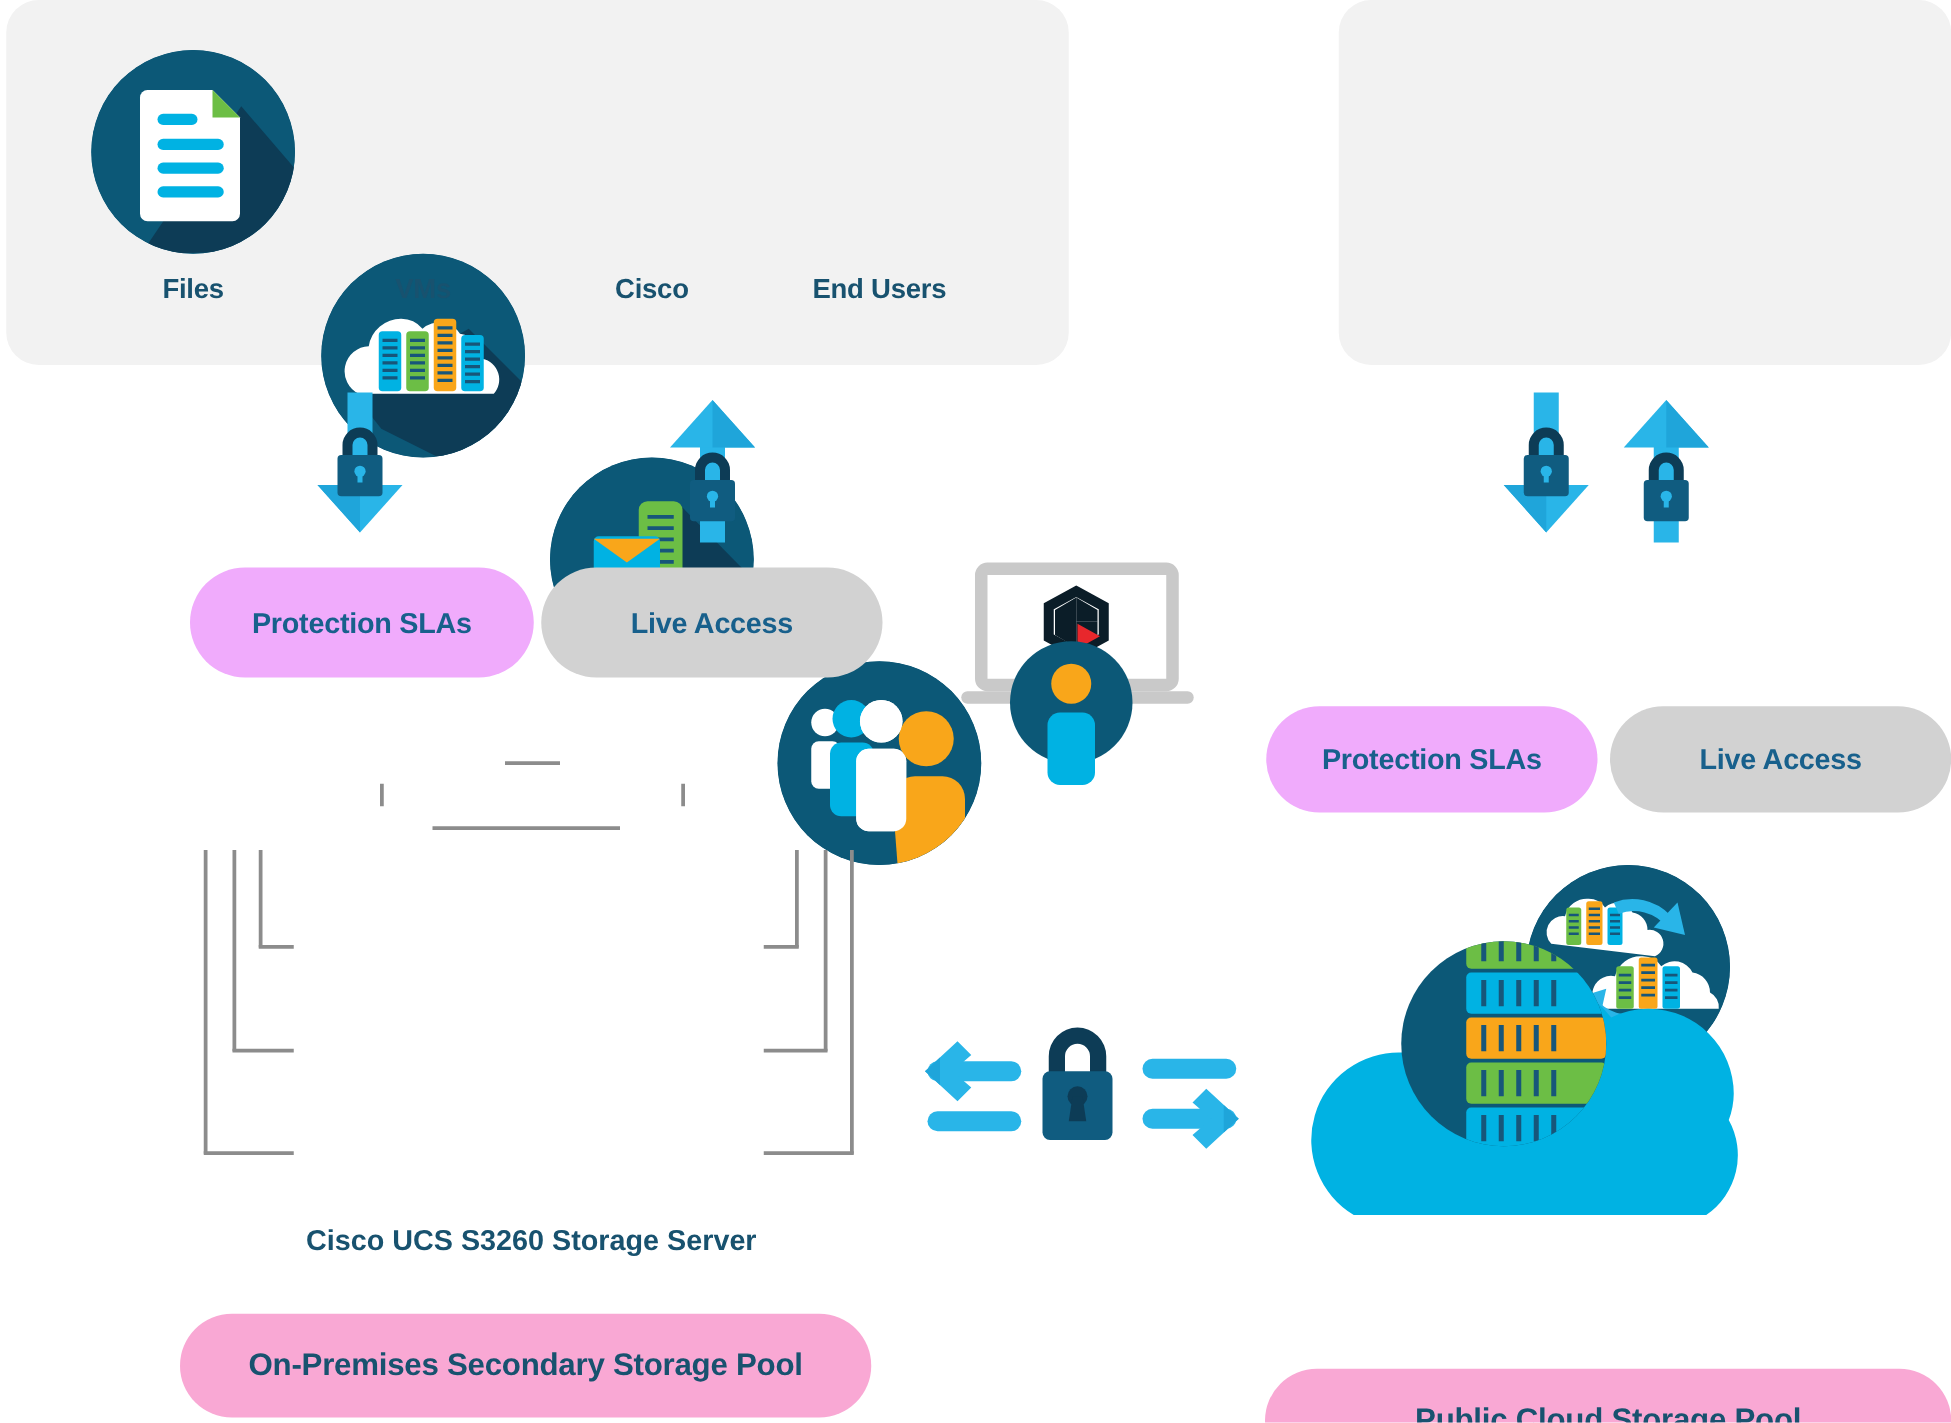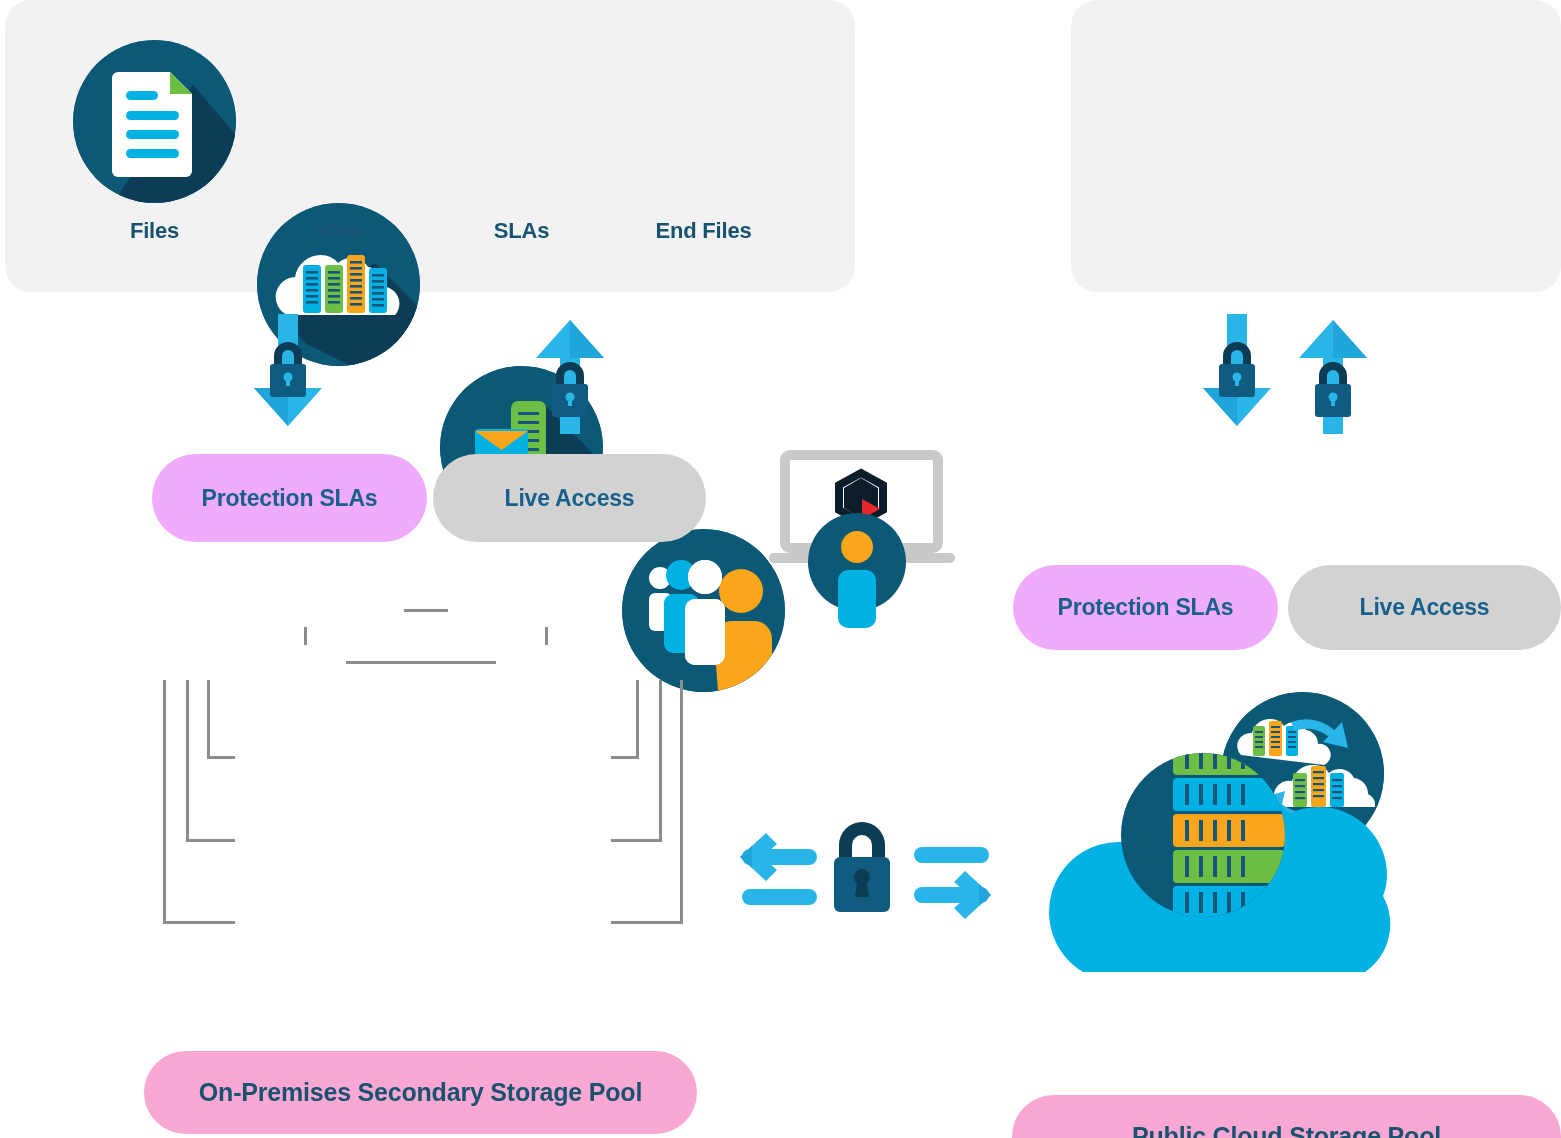--- a/index.html
+++ b/index.html
@@ -105,38 +105,38 @@
           <rect x="78" y="55" width="21" height="3"></rect>
         <rect x="78" y="64" width="21" height="3"></rect>
           <rect x="78" y="73" width="21" height="3"></rect>
         <rect x="78" y="82" width="21" height="3"></rect>
           <rect x="78" y="91" width="21" height="3"></rect>
       </g>
       <rect x="35" y="63" width="53" height="37" rx="4" fill="#00b2e3"></rect>
       <path d="M35 65 h53 L61.5 84 Z" fill="#f9a61a"></path>
     </svg>
   </div>
-  <div class="abs cat-label" style="left:440px;top:218px;width:163px;">SLAs</div>
+  <div class="abs cat-label" style="left:440px;top:218px;width:163px;">Cisco</div>
 
   <div class="abs badge" style="left:622px;top:40px;width:163px;height:163px;">
     <svg width="163" height="163" viewBox="0 0 163 163">
       <circle cx="81.5" cy="81.5" r="81.5" fill="#0c5877"></circle>
       <circle cx="38" cy="49" r="11" fill="#ffffff"></circle>
       <rect x="27" y="64" width="23" height="38" rx="6" fill="#ffffff"></rect>
       <circle cx="59" cy="46" r="15" fill="#00b2e3"></circle>
       <rect x="42" y="65" width="35" height="59" rx="9" fill="#00b2e3"></rect>
       <circle cx="83" cy="48" r="17" fill="#ffffff"></circle>
       <rect x="63" y="70" width="40" height="66" rx="10" fill="#ffffff"></rect>
       <circle cx="119" cy="62" r="22" fill="#f9a61a"></circle>
       <path d="M92 110 a18 18 0 0 1 18 -18 h22 a18 18 0 0 1 18 18 v16 A81.5 81.5 0 0 1 96 162 Z" fill="#f9a61a"></path>
       <rect x="63" y="70" width="40" height="66" rx="10" fill="#ffffff"></rect>
       <circle cx="83" cy="48" r="17" fill="#ffffff"></circle>
     </svg>
   </div>
-  <div class="abs cat-label" style="left:622px;top:218px;width:163px;">End Files</div>
+  <div class="abs cat-label" style="left:622px;top:218px;width:163px;">End Users</div>
 
   <div class="abs panel" style="left:1071px;top:0px;width:490px;height:292px;"></div>
 
   <div class="abs badge" style="left:1221px;top:40px;width:163px;height:163px;">
     <svg width="163" height="163" viewBox="0 0 163 163">
       <circle cx="81.5" cy="81.5" r="81.5" fill="#0c5877"></circle>
 
       <path d="M20 63 a13 13 0 0 1 11 -22 a18 18 0 0 1 19 -14 a16 16 0 0 1 13 7 a14 14 0 0 1 22 4 a14 14 0 0 1 12 14 a11 11 0 0 1 6 21 z" fill="#ffffff"></path>
       <rect x="32" y="34" width="12" height="30" rx="2" fill="#6cbe45"></rect>
       <rect x="48" y="29" width="13" height="35" rx="2" fill="#f9a61a"></rect>
@@ -267,20 +267,21 @@
   <div class="abs connector" style="left:163px;top:680px;width:3px;height:243px;"></div>
   <div class="abs connector" style="left:163px;top:921px;width:72px;height:3px;"></div>
 
   <div class="abs connector" style="left:636px;top:680px;width:3px;height:78px;"></div>
   <div class="abs connector" style="left:611px;top:756px;width:28px;height:3px;"></div>
   <div class="abs connector" style="left:659px;top:680px;width:3px;height:161px;"></div>
   <div class="abs connector" style="left:611px;top:839px;width:51px;height:3px;"></div>
   <div class="abs connector" style="left:680px;top:680px;width:3px;height:243px;"></div>
   <div class="abs connector" style="left:611px;top:921px;width:72px;height:3px;"></div>
 
+  <div class="abs srv-caption" style="left:175px;top:979px;width:500px;">Cisco UCS S3260 Storage Server</div>
 
   <div class="abs" style="left:722px;top:802px;width:290px;height:140px;">
     <svg width="290" height="140" viewBox="0 0 290 140">
 
       <g>
         <rect x="20" y="47" width="75" height="16" rx="8" fill="#29b5e8"></rect>
         <path d="M44 31 L18 55 L44 79 L55 68 L40 55 L55 42 Z" fill="#29b5e8"></path>
         <path d="M18 55 L30 44 L30 66 Z" fill="#1fa5da"></path>
         <rect x="20" y="87" width="75" height="16" rx="8" fill="#29b5e8"></rect>
       </g>

